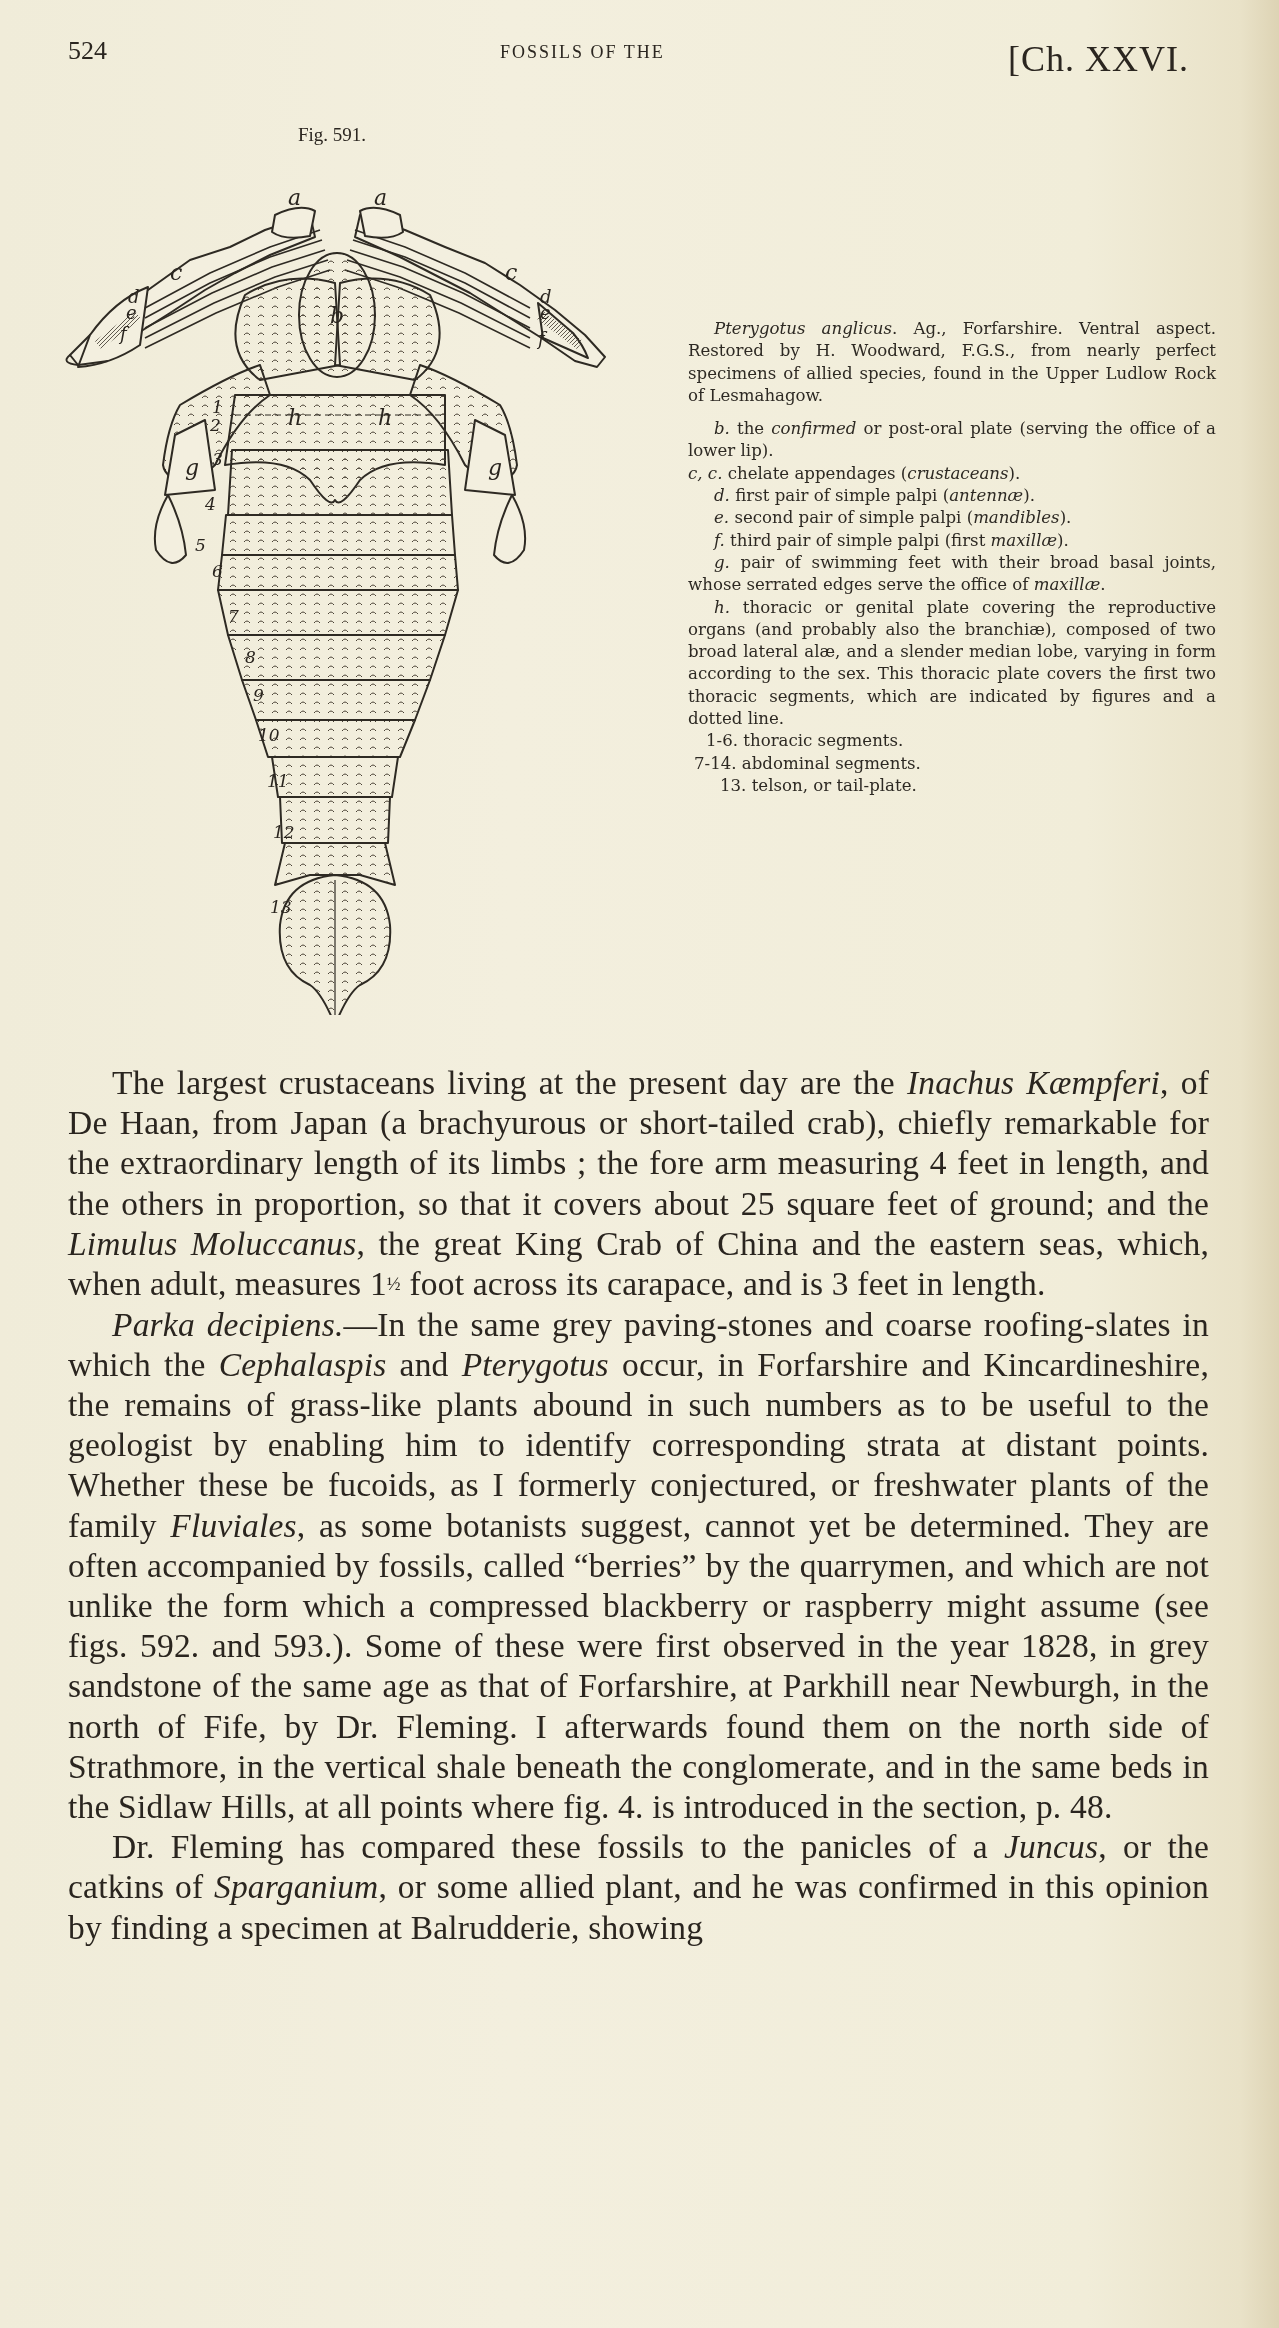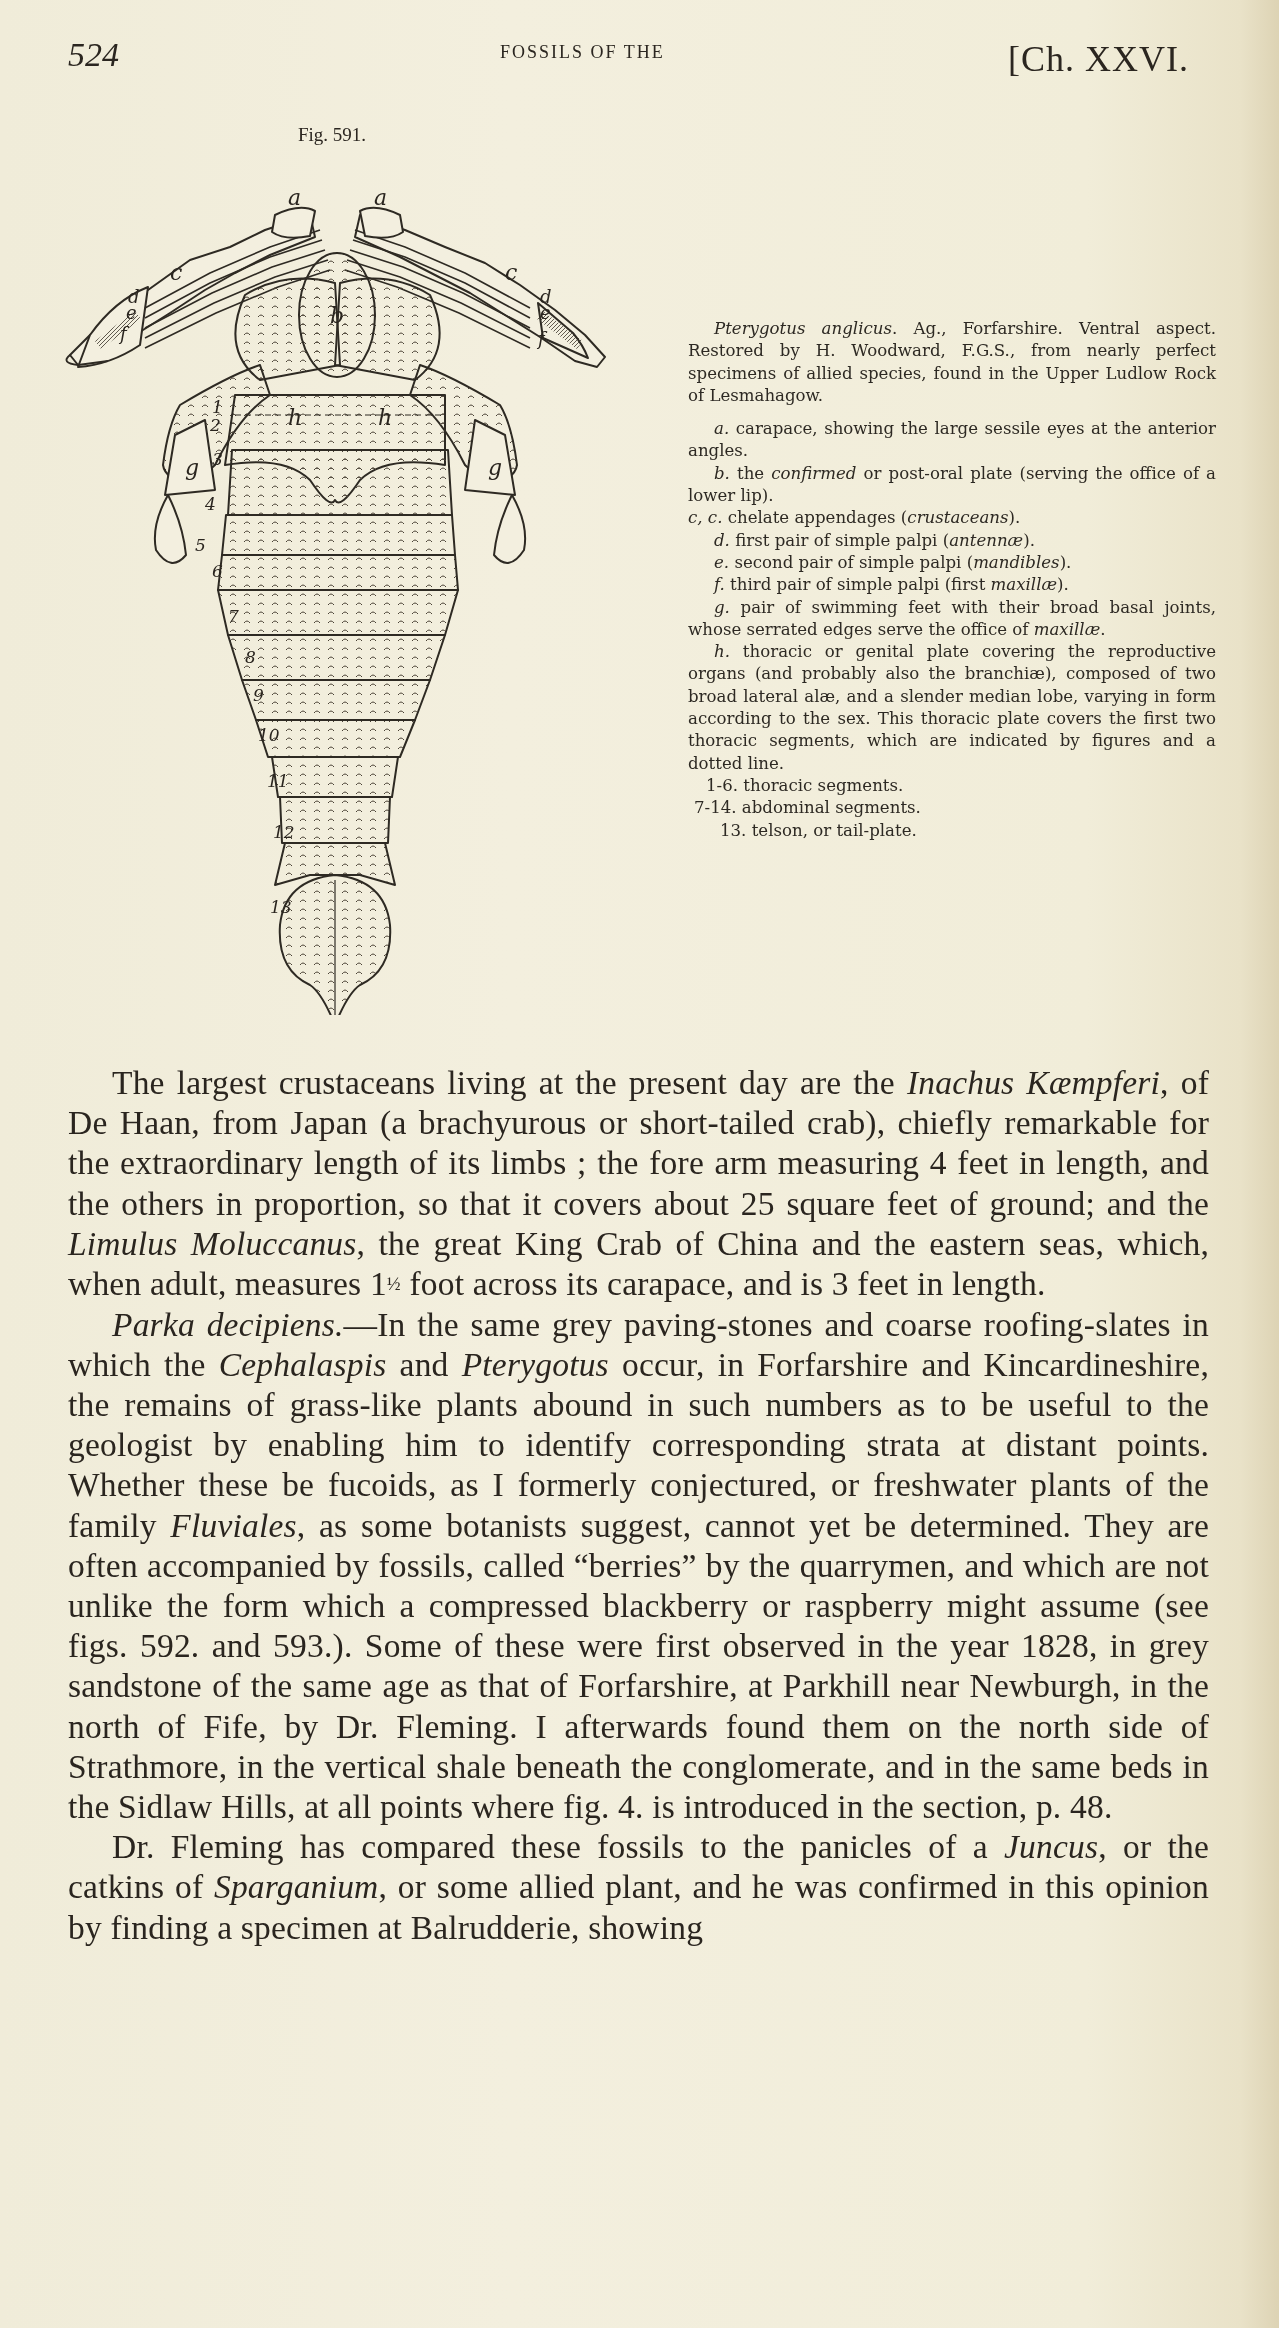--- a/index.html
+++ b/index.html
@@ -4,21 +4,21 @@
 <style>
   html, body { margin: 0; padding: 0; }
   body {
     width: 1279px; height: 2328px; overflow: hidden;
     background: linear-gradient(90deg, #f0ecd9 0%, #f3efde 40%, #f1edd9 85%, #e9e2c8 97%, #ddd3b4 100%);
     color: #2b2620;
     font-family: "DejaVu Serif", "Liberation Serif", serif;
     position: relative;
   }
   .running-head { position: absolute; top: 36px; left: 0; width: 1279px; height: 40px; }
-  .page-number { position: absolute; left: 68px; top: 0; font-size: 34px; font-family: "Liberation Serif", serif; font-style: italic; }
+  .page-number { position: absolute; left: 68px; top: 0; font-size: 26px; font-family: "Liberation Serif", serif; }
   .running-title { position: absolute; left: 500px; top: 6px; font-size: 18px; letter-spacing: 2px; font-family: "Liberation Serif", serif; }
   .chapter-ref { position: absolute; left: 1008px; top: 2px; font-size: 36px; letter-spacing: 1px; font-family: "Liberation Serif", serif; }
   .fig-label { position: absolute; left: 298px; top: 124px; font-size: 19px; font-family: "Liberation Serif", serif; }
   .figure { position: absolute; left: 60px; top: 185px; width: 600px; height: 830px; }
   .caption {
     position: absolute; left: 688px; top: 318px; width: 528px;
     font-family: "DejaVu Serif", serif; font-size: 16.6px; line-height: 22.3px;
     color: #2d2923; text-align: justify;
   }
   .caption p { margin: 0; }
@@ -153,21 +153,20 @@
       <text x="198" y="556">10</text>
       <text x="207" y="602">11</text>
       <text x="213" y="653">12</text>
       <text x="210" y="728">13</text>
     </g>
   </svg>
 </div>
 
 <div class="caption">
   <p class="lead"><i>Pterygotus anglicus</i><span>. Ag., Forfarshire. Ventral aspect. Restored by H. Woodward, F.G.S., from nearly perfect specimens of allied species, found in the Upper Ludlow Rock of Lesmahagow.</span></p>
-  <p class="indent"><i>a.</i> <span>carapace, showing the large sessile eyes at the anterior angles.</span></p>
   <p class="indent"><i>b.</i> <span>the </span><i>confirmed</i><span> or post-oral plate (serving the office of a lower lip).</span></p>
   <p><i>c, c.</i> <span>chelate appendages (</span><i>crustaceans</i><span>).</span></p>
   <p class="indent"><i>d.</i> <span>first pair of simple palpi (</span><i>antennæ</i><span>).</span></p>
   <p class="indent"><i>e.</i> <span>second pair of simple palpi (</span><i>mandibles</i><span>).</span></p>
   <p class="indent"><i>f.</i> <span>third pair of simple palpi (first </span><i>maxillæ</i><span>).</span></p>
   <p class="indent"><i>g.</i> <span>pair of swimming feet with their broad basal joints, whose serrated edges serve the office of </span><i>maxillæ</i><span>.</span></p>
   <p class="indent"><i>h.</i> <span>thoracic or genital plate covering the reproductive organs (and probably also the branchiæ), composed of two broad lateral alæ, and a slender median lobe, varying in form according to the sex. This thoracic plate covers the first two thoracic segments, which are indicated by figures and a dotted line.</span></p>
   <p style="padding-left:18px"><span>1-6.</span> <span>thoracic segments.</span></p>
   <p style="padding-left:6px"><span>7-14.</span> <span>abdominal segments.</span></p>
   <p style="padding-left:32px"><span>13.</span> <span>telson, or tail-plate.</span></p>

